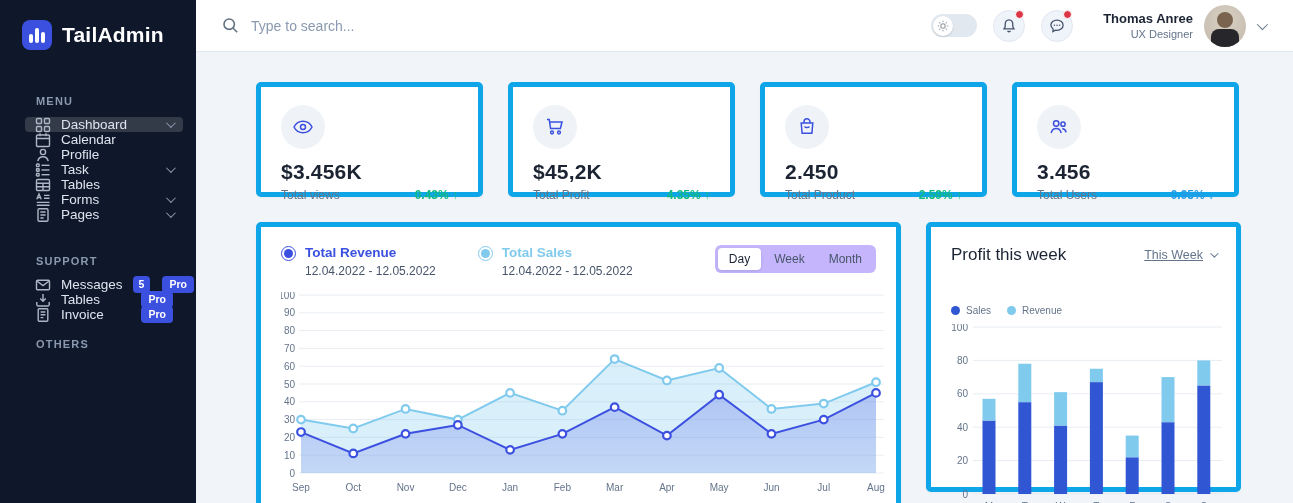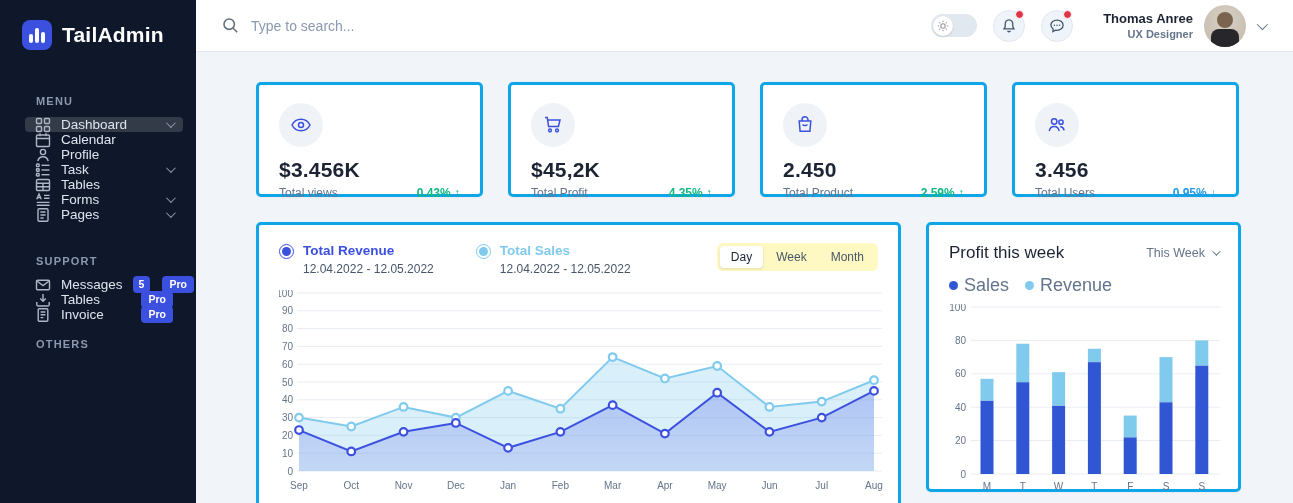--- a/index.html
+++ b/index.html
@@ -32,60 +32,60 @@
   .search input { border:none; outline:none; font-size:14px; color:#1C2434; width:320px; font-family:inherit; background:transparent; }
   .search input::placeholder { color:#8A99AF; }
   .top-actions { display:flex; align-items:center; gap:16px; }
   .toggle { width:46px; height:23px; background:#E2E8F0; border-radius:12px; position:relative; cursor:pointer; }
   .toggle .knob { position:absolute; left:2px; top:1.5px; width:20px; height:20px; background:#fff; border-radius:50%; box-shadow:0 1px 2px rgba(0,0,0,.15); display:flex; align-items:center; justify-content:center; }
   .icon-circle { width:32px; height:32px; border-radius:50%; background:#EFF4FB; border:1px solid #E2E8F0; display:flex; align-items:center; justify-content:center; position:relative; cursor:pointer; }
   .red-dot { position:absolute; top:-1px; right:0px; width:9px; height:9px; border-radius:50%; background:#DC3545; border:1.5px solid #fff; }
   .user-menu { display:flex; align-items:center; gap:11px; margin-left:14px; cursor:pointer; }
   .user-text { text-align:right; }
   .user-name { font-size:13px; font-weight:700; color:#1C2434; }
-  .user-role { font-size:11px; color:#64748B; margin-top:2px;font-weight:bold; }
+  .user-role { font-size:11px; color:#64748B; margin-top:2px; }
   .avatar { width:42px; height:42px; border-radius:50%; background:radial-gradient(circle at 50% 35%, #d8d0c4 0%, #c3b9ab 100%); overflow:hidden; position:relative; }
   .avatar .head { position:absolute; left:13px; top:7px; width:16px; height:16px; border-radius:50%; background:#7a6450; }
   .avatar .bodyy { position:absolute; left:7px; top:24px; width:28px; height:20px; border-radius:8px 8px 0 0; background:#26262b; }
   .chev-gray { width:8px; height:8px; border-right:1.7px solid #64748B; border-bottom:1.7px solid #64748B; transform:rotate(45deg) translateY(-2px); }
 
   
   .main { position:absolute; left:196px; top:52px; right:0; bottom:0; overflow:hidden; }
   .content { margin:30px 0 0 60px; width:984px; }
-  .card { background:#fff; border:3px solid #0ea5e9; border-radius:5px; box-shadow:0 1px 3px rgba(0,0,0,.04); }
+  .card { background:#fff; border:5px solid #0ea5e9; border-radius:5px; box-shadow:0 1px 3px rgba(0,0,0,.04); }
 
   .stats-row { display:flex; gap:25px; }
   .stat-card { width:227px; height:115px; padding:18px 20px; }
   .stat-icon { width:44px; height:44px; border-radius:50%; background:#EFF2F7; display:flex; align-items:center; justify-content:center; }
   .stat-value { font-size:21px; font-weight:700; margin-top:11px; letter-spacing:.2px; }
   .stat-bottom { display:flex; justify-content:space-between; align-items:center; margin-top:4px; }
   .stat-label { font-size:12px; color:#64748B;text-align:center; }
   .stat-delta { font-size:12px; font-weight:600; }
   .stat-delta.up { color:#10B981; }
   .stat-delta.down { color:#259AE6; }
 
   .charts-row { display:flex; gap:25px; margin-top:25px; }
   .rev-card { width:645px; height:340px; padding:18px 20px; }
   .rev-head { display:flex; align-items:flex-start; }
   .series-tag { display:flex; gap:9px; margin-right:42px; }
   .radio-ring { width:15px; height:15px; border-radius:50%; border:1px solid; display:flex; align-items:center; justify-content:center; margin-top:1px; }
   .radio-ring i { width:9px; height:9px; border-radius:50%; display:block; }
   .series-name { font-size:13.5px; font-weight:700; }
   .series-period { font-size:12px; color:#475569; margin-top:4px; }
-  .range-toggle { margin-left:auto; background:#fef9c3; border-radius:6px; padding:3px; display:flex; gap:2px; }
+  .range-toggle { margin-left:auto; background:#c4b5fd; border-radius:6px; padding:3px; display:flex; gap:2px; }
   .range-btn { font-size:12px; color:#475569; padding:4px 11px; border-radius:4px; cursor:pointer; }
   .range-btn.active { background:#fff; color:#1C2434; box-shadow:0 1px 3px rgba(0,0,0,.12); }
   .rev-chart { margin-top:14px; }
 
   .profit-card { width:315px; height:270px; padding:18px 20px; }
   .profit-head { display:flex; align-items:center; justify-content:space-between; }
   .profit-title { font-size:17px; font-weight:400; }
-  .week-select { display:flex; align-items:center; gap:7px; font-size:12.5px; color:#64748B; cursor:pointer; }
+  .week-select { display:flex; align-items:center; gap:7px; font-size:12.5px; color:#64748B; cursor:pointer;text-decoration:underline; }
   .legend-row { display:flex; gap:16px; margin-top:12px; }
-  .legend-item { display:flex; align-items:center; gap:6px; font-size:18px; color:#64748B; }
+  .legend-item { display:flex; align-items:center; gap:6px; font-size:10px; color:#64748B;margin-top:28px; }
   .legend-dot { width:9px; height:9px; border-radius:50%; }
   text.tick { font-family:"Liberation Sans", sans-serif; font-size:10px; fill:#64748B; }
 </style>
 </head>
 <body>
 
 <aside class="sidebar">
   <div class="brand">
     <div class="brand-logo">
         <i></i>

